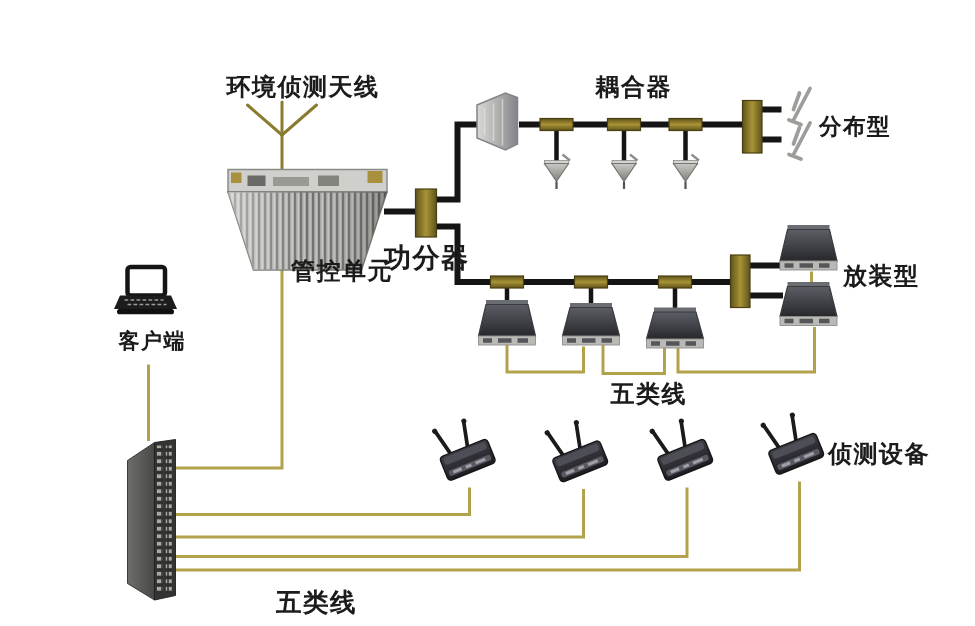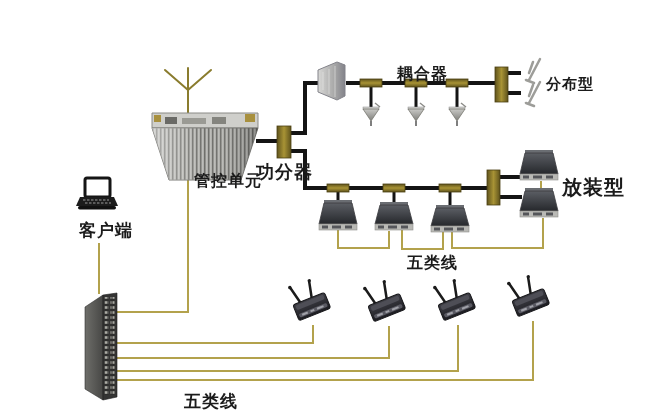--- a/index.html
+++ b/index.html
@@ -8,24 +8,24 @@
     font-family:"DejaVu Sans",sans-serif;overflow:hidden;
   }
   .canvas svg{position:absolute;left:0;top:0;}
   .lbl{
     position:absolute;font-weight:bold;color:#1b1b1b;white-space:nowrap;
     font-family:"DejaVu Sans",sans-serif;letter-spacing:1px;
   }
   .lbl-antenna{left:151px;top:48px;font-size:16px;}
   .lbl-control{left:194px;top:171px;font-size:16px;}
   .lbl-divider{left:256px;top:160px;font-size:18px;}
-  .lbl-coupler{left:397px;top:64px;font-size:16px;}
+  .lbl-coupler{left:397px;top:48px;font-size:16px;}
   .lbl-distributed{left:546px;top:75px;font-size:15px;}
-  .lbl-mounted{left:562px;top:174px;font-size:20px;}
-  .lbl-client{left:79px;top:219px;font-size:17px;font-family:Liberation Mono, monospace;}
+  .lbl-mounted{left:562px;top:174px;font-size:16px;}
+  .lbl-client{left:79px;top:219px;font-size:14px;font-family:Liberation Mono, monospace;}
   .lbl-cat5mid{left:407px;top:253px;font-size:16px;}
   .lbl-cat5bottom{left:184px;top:390px;font-size:17px;}
   .lbl-detect{left:552px;top:293px;font-size:16px;}
 </style>
 </head>
 <body>
 
 <div class="canvas">
 
 <svg width="650" height="417" viewBox="0 0 650 417">
@@ -283,22 +283,24 @@
       <rect x="-17" y="-9" width="34" height="17" rx="2.5" fill="url(#routerGrad)" stroke="#17171a" stroke-width="1"></rect>
       <rect x="-15" y="-7.5" width="30" height="5" rx="2" fill="#4e4e56"></rect>
       <rect x="-15" y="1.5" width="30" height="4" rx="1.5" fill="#595962"></rect>
       <rect x="-12" y="2.5" width="6" height="2" fill="#a0a1a8"></rect>
           <rect x="-3" y="2.5" width="4" height="2" fill="#a0a1a8"></rect>
           <rect x="4" y="2.5" width="7" height="2" fill="#a0a1a8"></rect>
     </g>
   </g>
 </svg>
 
+<div class="lbl lbl-antenna">环境侦测天线</div>
 <div class="lbl lbl-control">管控单元</div>
 <div class="lbl lbl-divider">功分器</div>
 <div class="lbl lbl-coupler">耦合器</div>
 <div class="lbl lbl-distributed">分布型</div>
 <div class="lbl lbl-mounted">放装型</div>
 <div class="lbl lbl-client">客户端</div>
 <div class="lbl lbl-cat5mid">五类线</div>
 <div class="lbl lbl-cat5bottom">五类线</div>
+<div class="lbl lbl-detect">侦测设备</div>
 
 </div>
 
 </body></html>

